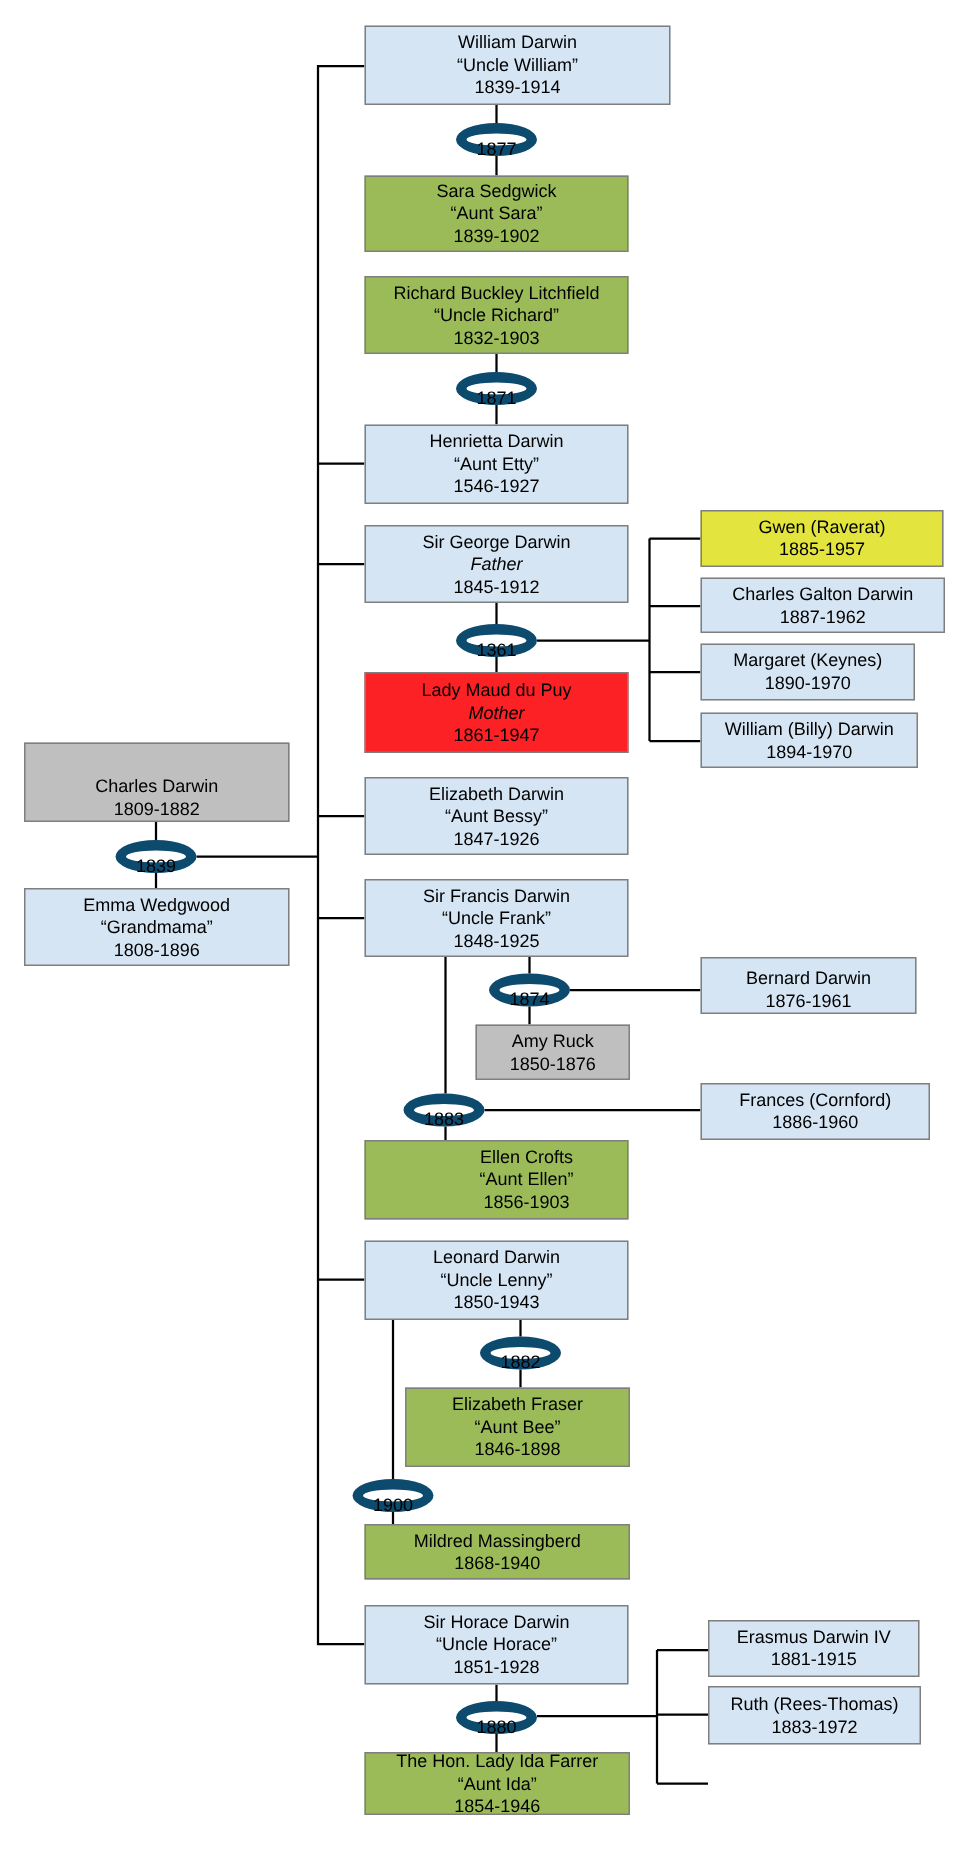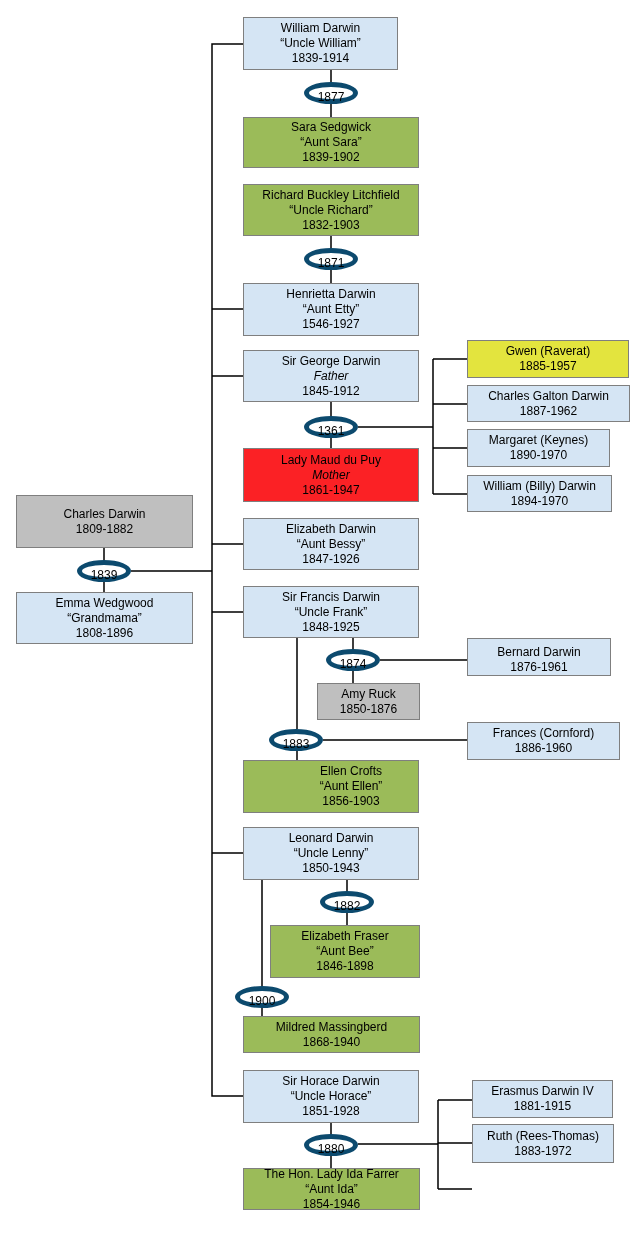--- a/index.html
+++ b/index.html
@@ -3,21 +3,21 @@
 <meta charset="utf-8">
 <style>
   html,body{margin:0;padding:0;background:#ffffff;}
   #diagram{position:relative;width:636px;height:1239px;background:#ffffff;
            font-family:"Liberation Sans","DejaVu Sans",sans-serif;}
   #wires{position:absolute;left:0;top:0;width:636px;height:1239px;}
   .node{position:absolute;box-sizing:border-box;border:1px solid #7f7f7f;
         display:flex;flex-direction:column;justify-content:center;align-items:center;
         font-size:12px;line-height:15px;color:#000;text-align:center;white-space:nowrap;}
   .node .it{font-style:italic;}
-  .oval{position:absolute;box-sizing:border-box;width:54px;height:22px;border:5px solid #0c4a6e;
+  .oval{position:absolute;box-sizing:border-box;width:54px;height:22px;border:7px solid #0c4a6e;
         border-radius:50%;background:#fff;font-size:12px;line-height:20px;text-align:center;color:#000;}
 </style>
 </head>
 <body>
 
 <div id="diagram">
 
   <svg id="wires" viewBox="0 0 636 1239" fill="none" stroke="#000000" stroke-width="1.5">
     <path d="M243,44 H212 V1096 H243 M212,309 H243 M212,376 H243 M212,544 H243 M212,612 H243 M212,853 H243"></path>
     <path d="M104,548 V560 M104,582 V592 M131,571 H212"></path>
@@ -26,31 +26,31 @@
     <path d="M331,402 V416 M331,438 V448"></path>
     <path d="M358,427 H433 M433,359 V494 M433,359 H467 M433,404 H467 M433,448 H467 M433,494 H467"></path>
     <path d="M353,638 V649 M353,671 V683 M380,660 H467"></path>
     <path d="M297,638 V729 M297,751 V760 M323,740 H467"></path>
     <path d="M347,880 V891 M347,913 V925"></path>
     <path d="M262,880 V986 M262,1008 V1016"></path>
     <path d="M331,1123 V1134 M331,1156 V1168"></path>
     <path d="M358,1144 H438 M438,1100 V1189 M438,1100 H472 M438,1143 H472 M438,1189 H472"></path>
   </svg>
 
-  <div class="node" style="left: 16px; top: 495px; width: 177px; height: 53px; background-color: rgb(191, 191, 191);">
+  <div class="node" style="left: 16px; top: 495px; width: 177px; height: 53px; background-color: rgb(191, 191, 191); justify-content: flex-end;">
     <div>Charles Darwin</div>
     <div>1809-1882</div>
   </div>
   <div class="node" style="left: 16px; top: 592px; width: 177px; height: 52px; background-color: rgb(213, 229, 244);">
     <div>Emma Wedgwood</div>
     <div>“Grandmama”</div>
     <div>1808-1896</div>
   </div>
 
-  <div class="node" style="left: 243px; top: 17px; width: 155px; height: 53px; background-color: rgb(213, 229, 244);">
+  <div class="node" style="left: 243px; top: 17px; width: 204px; height: 53px; background-color: rgb(213, 229, 244);">
     <div>William Darwin</div>
     <div>“Uncle William”</div>
     <div>1839-1914</div>
   </div>
   <div class="node" style="left: 243px; top: 117px; width: 176px; height: 51px; background-color: rgb(155, 187, 89);">
     <div>Sara Sedgwick</div>
     <div>“Aunt Sara”</div>
     <div>1839-1902</div>
   </div>
   <div class="node" style="left: 243px; top: 184px; width: 176px; height: 52px; background-color: rgb(155, 187, 89);">

